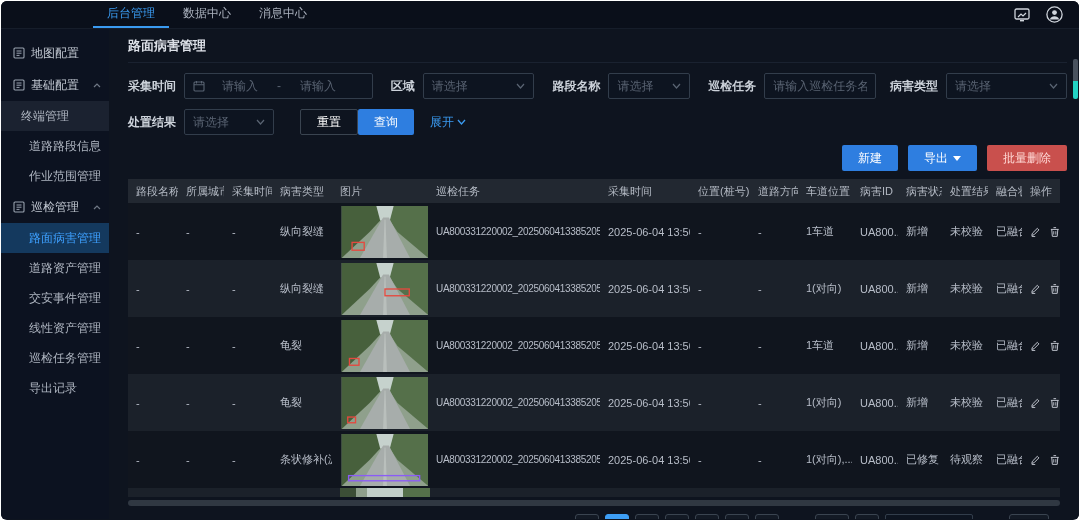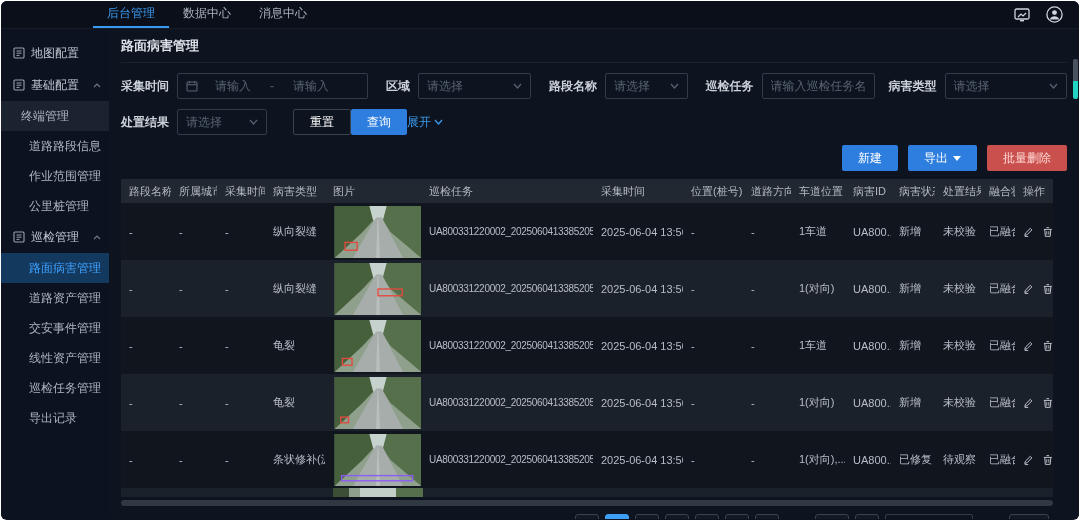--- a/index.html
+++ b/index.html
@@ -8,21 +8,21 @@
 
   
   .topbar { height:28px; background:#0a0f1a; display:flex; align-items:stretch; border-bottom:1px solid #161d2a; }
   .topbar-tabs { display:flex; margin-left:92px;text-align:center; }
   .top-tab { padding:0 14px; display:flex; align-items:center; font-size:12px; color:#aab1bd; cursor:pointer; border-bottom:2px solid transparent; }
   .top-tab.active { color:#3a9af0; border-bottom-color:#3a9af0; }
   .topbar-right { margin-left:auto; display:flex; align-items:center; gap:14px; padding-right:16px; }
   .tb-icon { width:18px; height:18px; display:flex; align-items:center; justify-content:center; cursor:pointer; }
 
   
-  .body-row { display:flex; height:490px; }
+  .body-row { display:flex; height:490px;gap:7px; }
   .sidebar { width:108px; background:#0c1220; padding-top:8px; flex:none; }
   .sb-group { height:32px; display:flex; align-items:center; padding:0 8px 0 12px; font-size:12px; color:#c3c9d3; cursor:pointer; }
   .sb-group .gi { margin-right:6px; display:flex; }
   .sb-group .caret { margin-left:auto; display:flex; opacity:.7; }
   .sb-child { height:30px; display:flex; align-items:center; padding-left:28px; font-size:12px; color:#aeb5c0; cursor:pointer; }
   .sb-child.hl { background:#1b2230;padding-left:20px; }
   .sb-child.active { background:#14395e; color:#3ea0ff; }
 
   .main { flex:1; padding:0 12px; position:relative; background:#0e141f; overflow:hidden; }
 
@@ -125,21 +125,20 @@
         <span>基础配置</span>
         <span class="caret">
             <svg width="8" height="5" viewBox="0 0 8 5">
               <path d="M1 4l3-3 3 3" fill="none" stroke="#9aa3b0" stroke-width="1.2"></path>
             </svg>
           </span>
       </div>
       <div class="sb-child hl">终端管理</div>
       <div class="sb-child">道路路段信息</div>
       <div class="sb-child">作业范围管理</div>
-      <div class="sb-child">公里桩管理</div>
 
       <div class="sb-group">
         <span class="gi">
             <svg width="12" height="12" viewBox="0 0 12 12">
               <rect x="1" y="1" width="10" height="10" rx="1" fill="none" stroke="#9aa3b0" stroke-width="1.1"></rect>
               <path d="M3.5 4h5M3.5 6.2h5M3.5 8.4h3" stroke="#9aa3b0" stroke-width="1"></path>
             </svg>
           </span>
         <span>巡检管理</span>
         <span class="caret">
@@ -202,21 +201,21 @@
         <div class="f-row">
           <span class="f-label">处置结果</span>
           <div class="f-select" style="width:90px">
             <span>请选择</span>
             <svg width="9" height="6" viewBox="0 0 9 6">
                 <path d="M1 1l3.5 4L8 1" fill="none" stroke="#596372" stroke-width="1.2"></path>
               </svg>
           </div>
           <button class="btn btn-outline" style="margin-left:26px">重置</button>
           <button class="btn btn-blue" style="margin-left:0">查询</button>
-          <span class="link-blue" style="">
+          <span class="link-blue" style="margin-left:16px">
             <span>展开</span>
             <svg width="9" height="6" viewBox="0 0 9 6">
                 <path d="M1 1l3.5 4L8 1" fill="none" stroke="#3a9af0" stroke-width="1.3"></path>
               </svg>
           </span>
         </div>
       </div>
 
       <div class="actions-row">
         <button class="btn btn-blue">新建</button>

